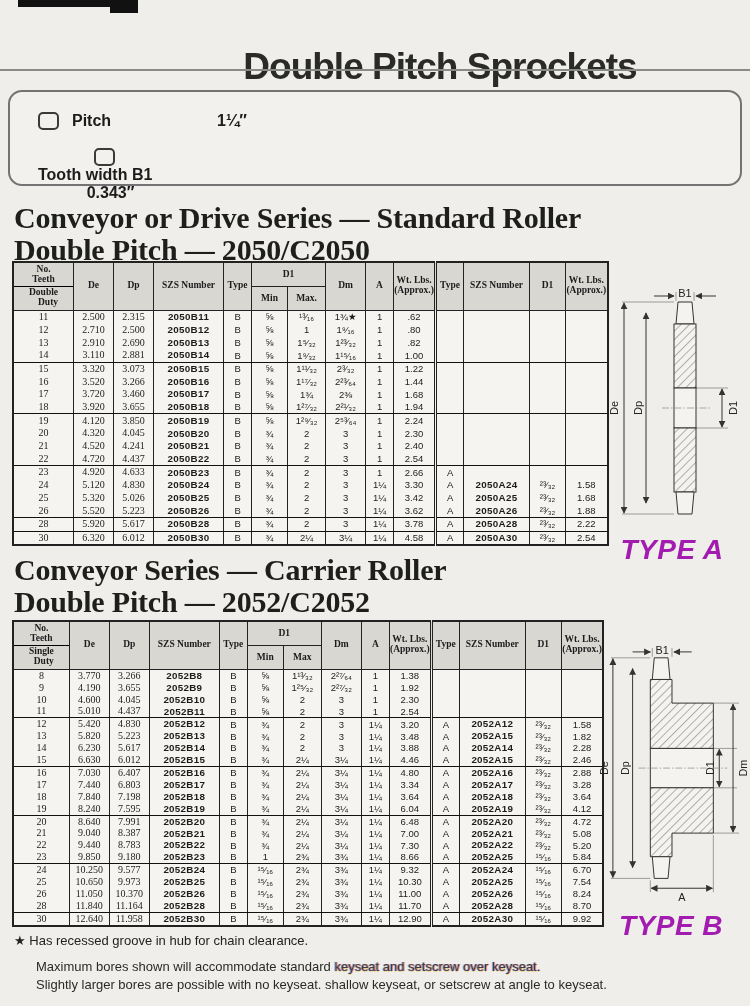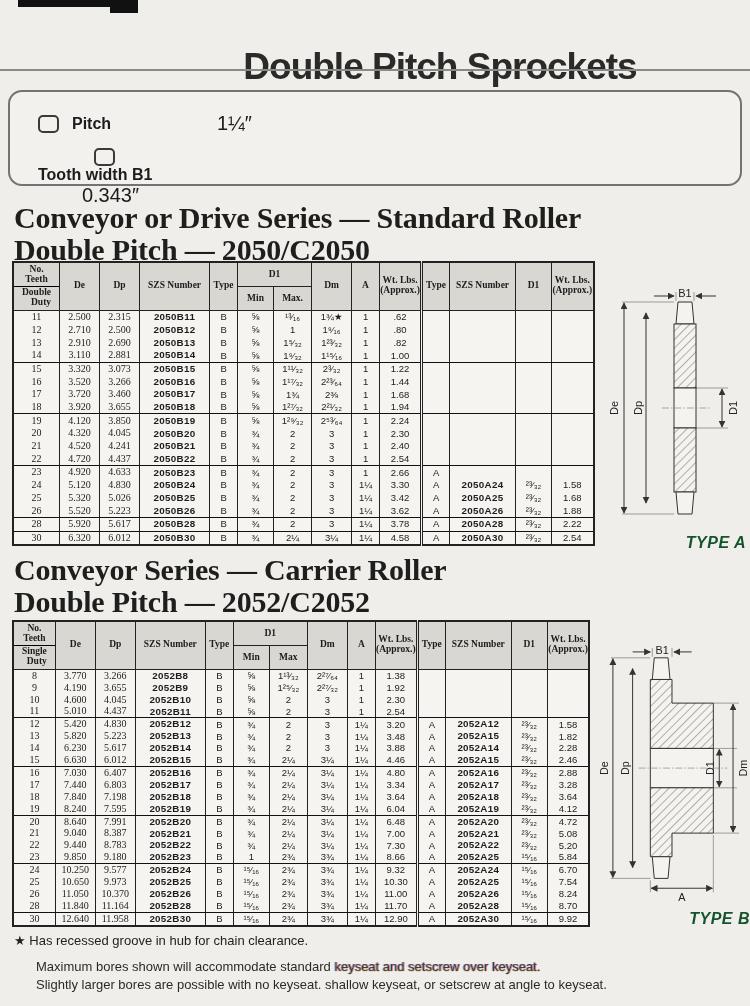--- a/index.html
+++ b/index.html
@@ -23,21 +23,21 @@
     border:2px solid #737373;border-radius:14px;background:#f2f1ed;
   }
   .spec-row{position:absolute;left:28px;display:flex;align-items:center;}
   .spec-row.r1{top:20px;}
   .spec-row.r2{top:56px;flex-direction:column;}
   .chk{
     width:17px;height:14px;border:2px solid #3a3a38;border-radius:5px;
     margin-right:13px;background:#f2f1ed;
   }
   .spec-label{font-weight:bold;font-size:16px;width:145px;}
-  .spec-value{font-weight:normal;font-size:20px;}
+  .spec-value{font-weight:bold;font-size:16px;}
   
   .sec-title{
     position:absolute;left:14px;
     font-family:"Liberation Serif",serif;font-weight:bold;
     font-size:30px;line-height:1.08;color:#1e1e1c;letter-spacing:-0.2px;
   }
   .sec-title.s1{top:202px;}
   .sec-title.s2{top:554px;}
   
   table.cat{
@@ -51,41 +51,41 @@
   table.cat col.c-type{width:28px}  table.cat col.c-min{width:36px}
   table.cat col.c-max{width:38px}   table.cat col.c-dm{width:40px}
   table.cat col.c-a{width:28px}     table.cat col.c-wtb{width:42px}
   table.cat col.c-typea{width:28px} table.cat col.c-szsa{width:66px}
   table.cat col.c-d1a{width:36px}   table.cat col.c-wta{width:42px}
   table.cat th{
     background:#d8d7d2;border:1px solid #222;
     font-family:"Liberation Serif",serif;font-weight:bold;
     font-size:9.5px;line-height:1.05;padding:1px 0;text-align:center;
   }
-  .th-teeth div{padding:1px 8px;}
+  .th-teeth div{padding:1px 15px;}
   .th-teeth .th-bot{border-top:1px solid #000000;text-align:right;}
   table.cat td{
     border-left:1px solid #222;border-right:1px solid #222;
     text-align:center;font-size:9.5px;line-height:1;padding:0;
     font-family:"Liberation Sans",sans-serif;white-space:nowrap;overflow:hidden;
   }
   table.t1 td{height:12.7px;}
   table.t2 td{height:11.9px;}
   table.cat td.ser{font-family:"Liberation Serif",serif;font-size:10px;}
   table.cat td.szs{font-weight:bold;font-size:9.8px;letter-spacing:0.3px;}
   table.cat td.sep{border-left:3px double #222;}
   table.cat tr.gend td{border-bottom:1.6px solid #111;}
   table.cat thead th.grp-sep{border-left:3px double #222;}
   
   .diagram{position:absolute;}
   .diagram.da{left:598px;top:288px;}
   .diagram.db{left:592px;top:646px;}
   .diagram-caption{
-    text-align:right;font-size:16px;font-weight:bold;font-style:italic;
-    letter-spacing:0.5px;color:#14532d;margin-top:2px;
+    text-align:center;font-size:28px;font-weight:bold;font-style:italic;
+    letter-spacing:0.5px;color:#a21caf;margin-top:2px;
   }
   .dimtext{font-size:11px;fill:#222;font-family:"Liberation Sans",sans-serif;}
   
   .foot-star{position:absolute;left:14px;top:933px;font-size:13px;color:#222;}
   .foot-notes{position:absolute;left:36px;top:958px;font-size:13px;line-height:1.35;color:#2a2a28;}
   .smear{
     color:#3c3c46;
     text-shadow:1px 0 rgba(220,60,60,.55), -1px 0 rgba(60,120,220,.55), 0 1px rgba(230,190,40,.5);
   }
 </style>

